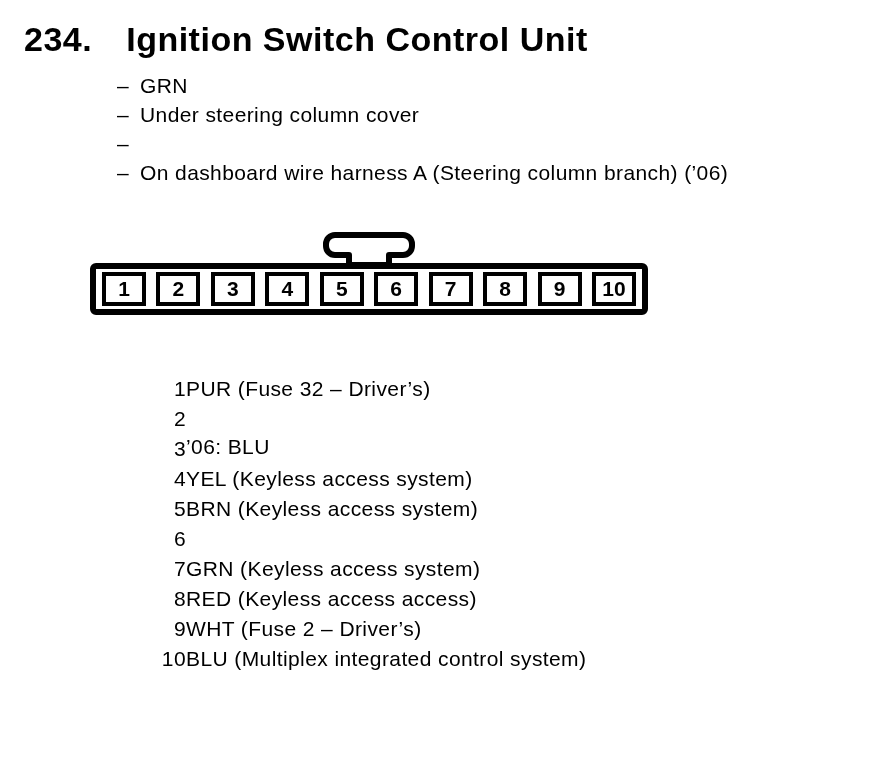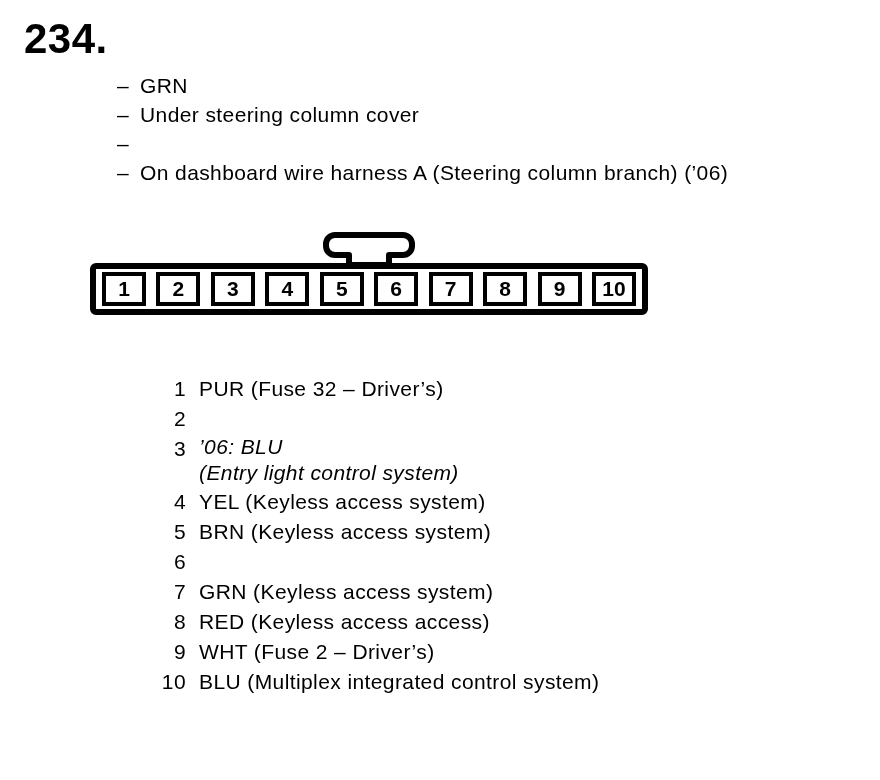--- a/index.html
+++ b/index.html
@@ -17,21 +17,21 @@
     overflow: hidden;
   }
 
   
   .title-row {
     position: absolute;
     top: 21px;
     left: 24px;
     display: flex;
     gap: 34px;
-    font-size: 42px;
+    font-size: 34px;
     font-weight: bold;
     line-height: 36px;
     letter-spacing: 0.5px;
     white-space: nowrap;
     text-align: right;
   }
 
   
   .bullets {
     position: absolute;
@@ -92,31 +92,32 @@
     font-size: 21px;
     line-height: 29px;
     letter-spacing: 0.4px;
   }
   .pin-row { display: flex; margin-bottom: 1px; }
   .pin-num {
     width: 87px;
     flex: none;
     text-align: right;
   }
-  .pin-lines { margin-left: 13px; white-space: nowrap; }
-  .pin-lines .wrap-line { line-height: 26px; font-style: italic; }
+  .pin-lines { margin-left: 0; white-space: nowrap; }
+  .pin-lines .wrap-line { line-height: 26px; }
   .pin-lines .first-line { line-height: 29px; }
 </style>
 </head>
 <body>
 
 <div class="canvas">
 
   <div class="title-row">
     <span>234.</span>
+    <span>Ignition Switch Control Unit</span>
   </div>
 
   <div class="bullets">
     <div class="bullet-row">
       <span class="bullet-dash">–</span>
       <span>GRN</span>
     </div>
     <div class="bullet-row">
       <span class="bullet-dash">–</span>
       <span>Under steering column cover</span>
@@ -158,21 +159,20 @@
     </div>
 
     <div class="pin-row">
       <div class="pin-num">2</div>
     </div>
 
     <div class="pin-row">
       <div class="pin-num">3</div>
       <div class="pin-lines">
         <div class="wrap-line">’06: BLU</div>
-        <div class="wrap-line">(Entry light control system)</div>
       </div>
     </div>
 
     <div class="pin-row">
       <div class="pin-num">4</div>
       <div class="pin-lines">
           <div class="first-line">YEL (Keyless access system)</div>
         </div>
     </div>
 

